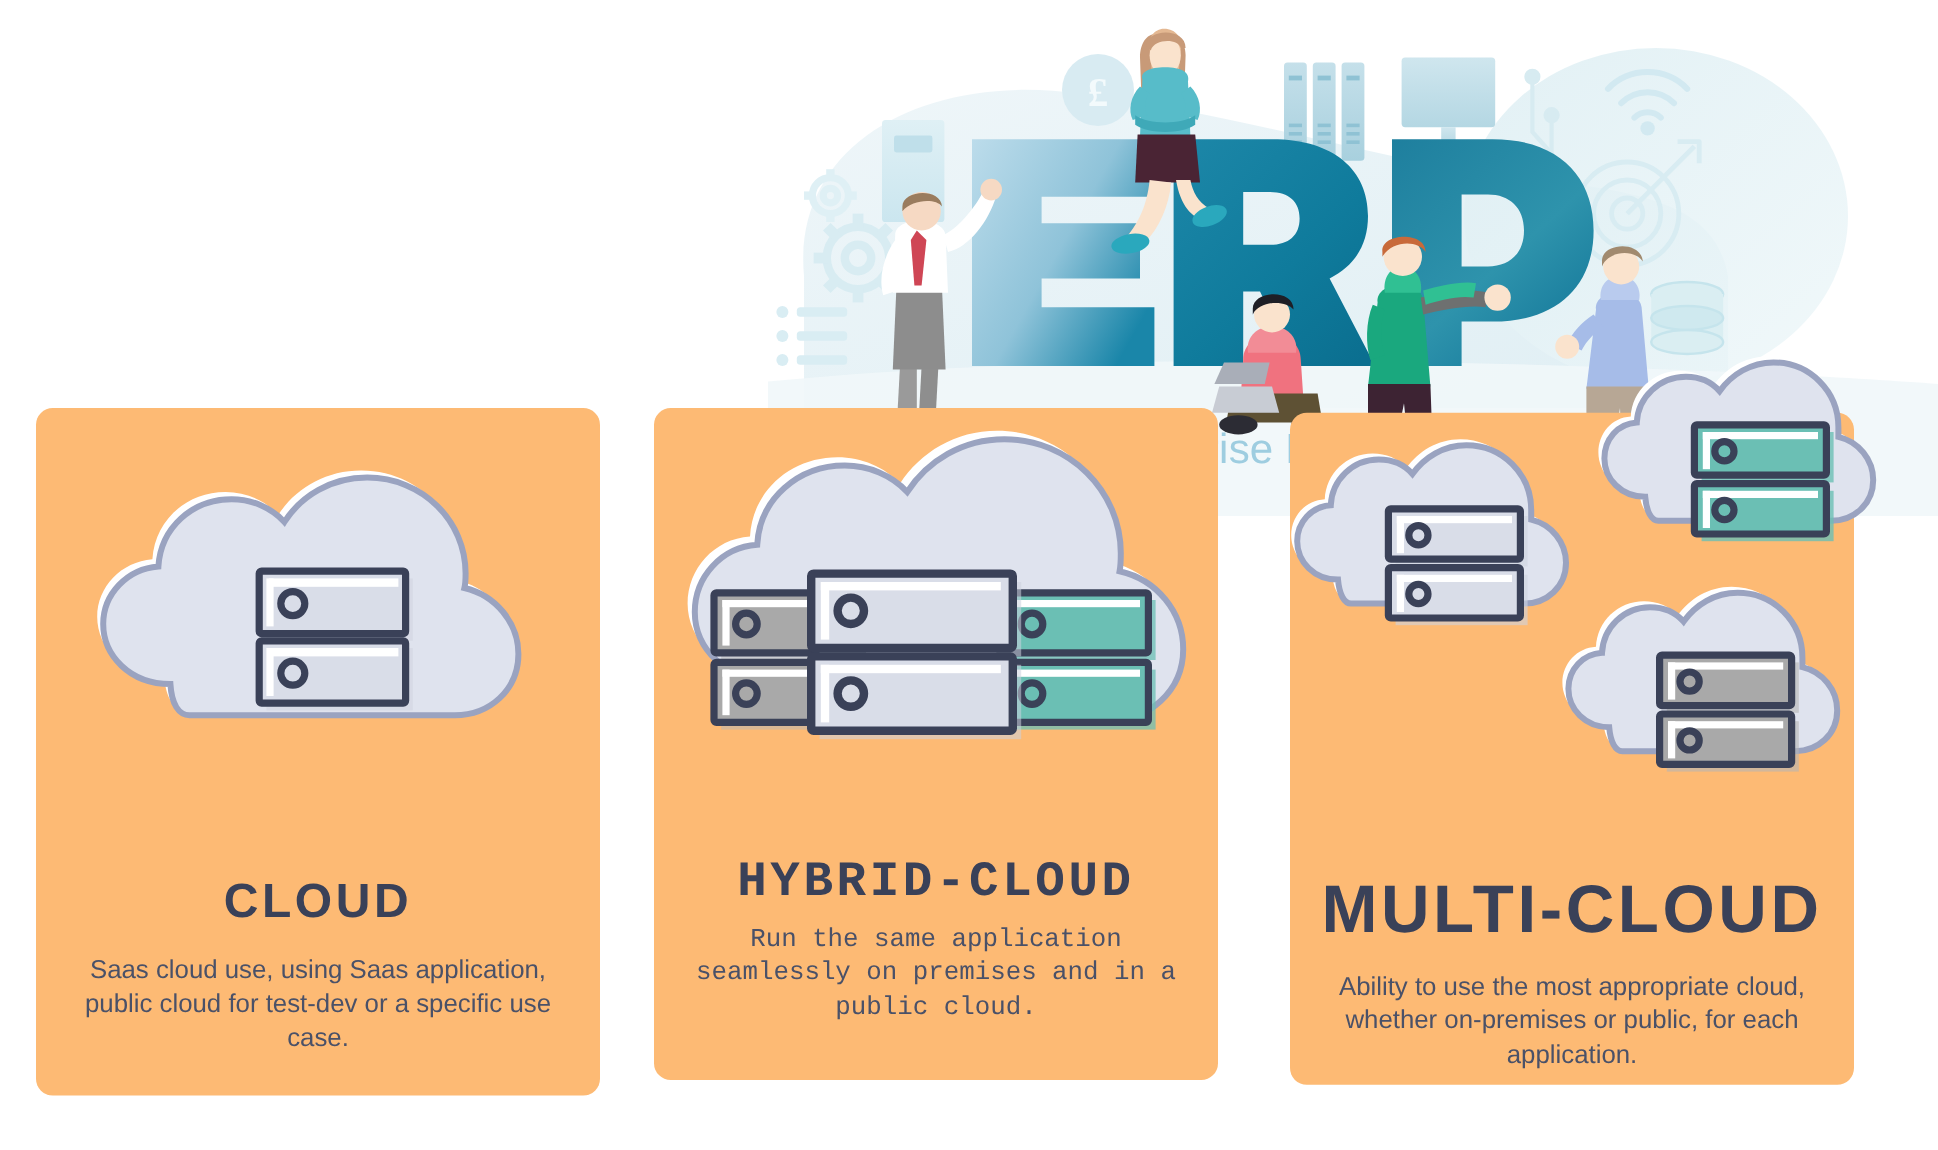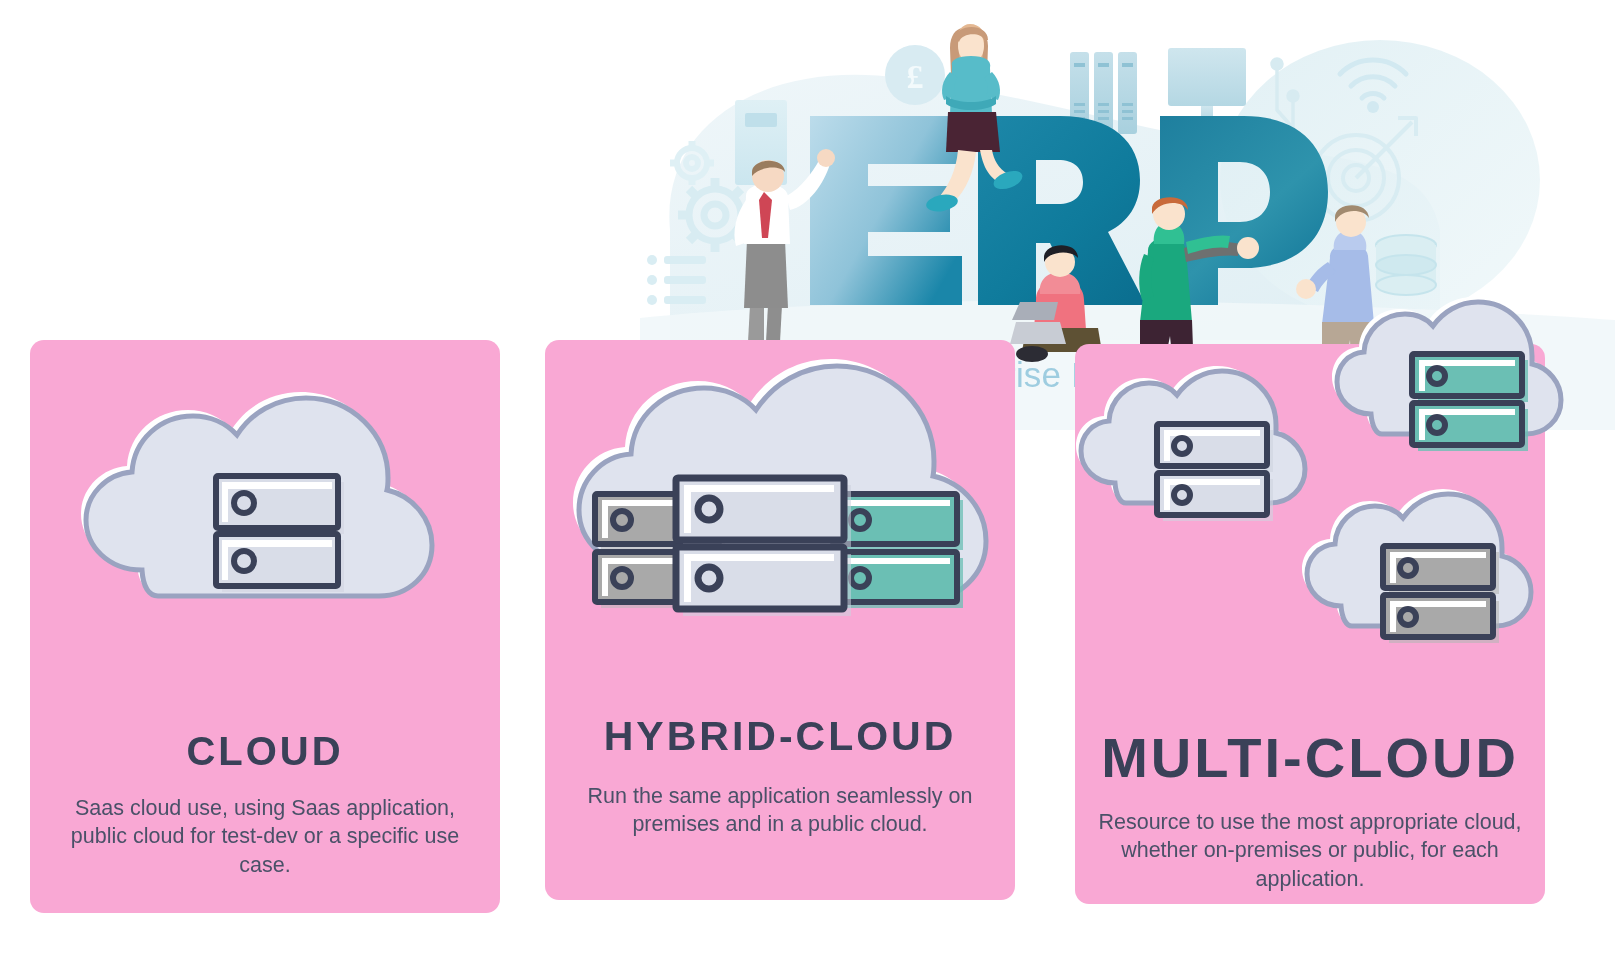--- a/index.html
+++ b/index.html
@@ -11,55 +11,55 @@
   }
   .stage { position: relative; width: 1615px; height: 958px; background:#fff; }
 
   
   .hero { position: absolute; left: 640px; top: 0; width: 975px; height: 430px; }
   .hero svg { position:absolute; left:0; top:0; width:975px; height:430px; }
 
   
   .card {
     position: absolute;
-    background: #f9a8d4;
+    background: #fdba74;
     border-radius: 14px;
     top: 340px;
     height: 573px;
   }
   #card-1 { left: 30px;   width: 470px; }
   #card-2 { left: 545px;  width: 470px; height: 560px; }
   #card-3 { left: 1075px; width: 470px; height: 560px; top: 344px; }
 
   .card-art { position: absolute; left: 0; top: 0; width: 100%; height: 370px; pointer-events:none; }
   .card-art svg { position: absolute; overflow: visible; }
 
   .card-text { position: absolute; left: 0; right: 0; text-align: center; padding: 0 14px; }
   #card-1 .card-text { top: 390px; }
-  #card-2 .card-text { top: 375px; }
+  #card-2 .card-text { top: 375px; font-family: Liberation Mono, monospace; }
   #card-3 .card-text { top: 385px; }
 
   .card-title {
     font-size: 40px;
     font-weight: 700;
     letter-spacing: 3px;
     color: #3a4158;
     line-height: 1.05;
   }
   #card-2 .card-title { font-size: 41px; }
   #card-3 .card-title { font-size: 56px; }
 
   .card-desc {
     margin-top: 22px;
     font-size: 21.5px;
     line-height: 1.32;
     color: #4a5168;
     font-weight: 400;
   }
-  #card-2 .card-desc { margin-top: 24px; }
+  #card-2 .card-desc { margin-top: 11px; }
   #card-3 .card-desc { margin-top: 20px; }
 
   .hero-subtitle {
     position: absolute;
     left: 155px; top: 355px;
     width: 680px;
     text-align: center;
     font-size: 35px;
     font-weight: 400;
     color: #9ecde0;
@@ -456,17 +456,17 @@
           <rect x="324" y="299" width="110" height="42" fill="#b5b5b5" opacity="0.6"></rect>
           <rect x="318" y="293" width="110" height="42" rx="2" fill="#a9a9a9" stroke="#3a4158" stroke-width="6"></rect>
           <rect x="325" y="299" width="6" height="31" fill="#ffffff"></rect>
           <rect x="325" y="299" width="96" height="6" fill="#ffffff"></rect>
           <circle cx="343" cy="315" r="8" fill="none" stroke="#3a4158" stroke-width="6"></circle>
         </g>
       </svg>
     </div>
     <div class="card-text">
       <div class="card-title">MULTI-CLOUD</div>
-      <div class="card-desc">Resource to use the most appropriate cloud, whether on-premises or public, for each application.</div>
+      <div class="card-desc">Ability to use the most appropriate cloud, whether on-premises or public, for each application.</div>
     </div>
   </div>
 
 </div>
 
 </body></html>

